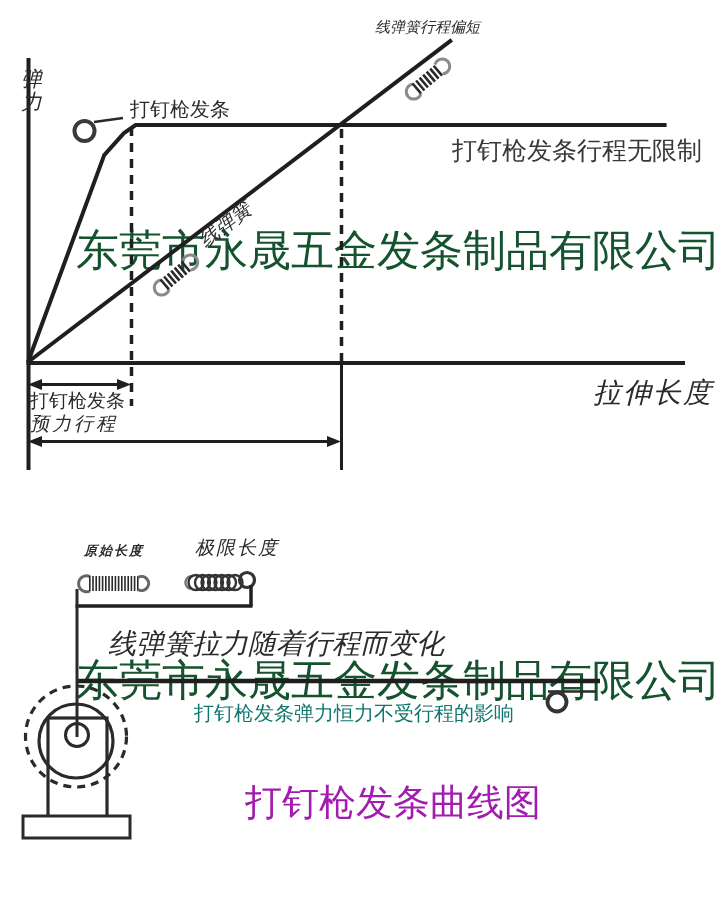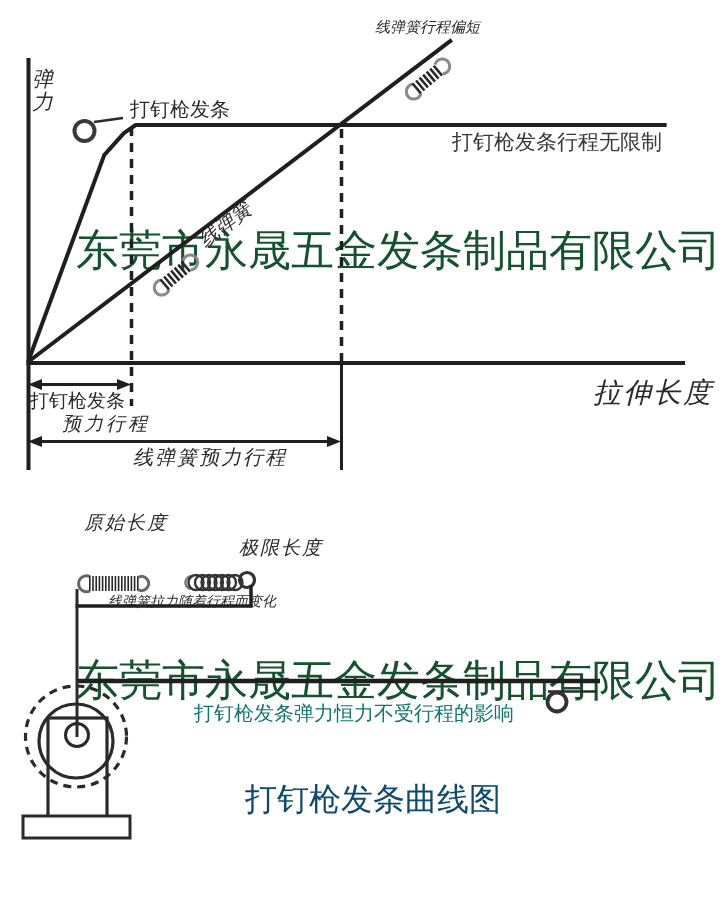--- a/index.html
+++ b/index.html
@@ -95,28 +95,27 @@
     <g fill="none" stroke="#2a2a2a">
       <circle cx="76" cy="736.5" r="50.5" stroke-width="3.2" stroke-dasharray="8 6"></circle>
       <circle cx="76" cy="741" r="37" stroke-width="3.2"></circle>
       <rect x="48" y="718" width="59" height="99" stroke-width="3.2"></rect>
       <circle cx="77" cy="735" r="11.5" fill="#fff" stroke-width="3"></circle>
       <line x1="77" y1="589" x2="77" y2="737" stroke-width="3"></line>
       <rect x="23" y="816" width="107" height="22" fill="#fff" stroke-width="3"></rect>
     </g>
   </svg>
 
-  <div class="lbl kai vert" style="left:32px;top:68px;font-size:21px;">弹力</div>
+  <div class="lbl kai vert" style="left:16px;top:68px;font-size:21px;text-align:right;">弹力</div>
   <div class="lbl hei" style="left:130px;top:99px;font-size:20px;">打钉枪发条</div>
   <div class="lbl kai" style="left:375px;top:19px;font-size:15px;">线弹簧行程偏短</div>
-  <div class="lbl hei" style="left:452px;top:132px;font-size:21px;color:#383838;">打钉枪发条行程无限制</div>
+  <div class="lbl hei" style="left:452px;top:139px;font-size:25px;color:#383838;">打钉枪发条行程无限制</div>
   <div class="lbl kai" style="left:201px;top:231px;font-size:20px;transform:rotate(-37deg);transform-origin:0 50%;">线弹簧</div>
   <div class="lbl kai" style="left:593px;top:377px;font-size:28px;letter-spacing:2px;">拉伸长度</div>
   <div class="lbl hei" style="left:30px;top:392px;font-size:19px;">打钉枪发条</div>
-  <div class="lbl kai" style="left:30px;top:413px;font-size:19px;letter-spacing:3px;padding-left:32px;">预力行程</div>
-  <div class="lbl kai" style="left:133px;top:446px;font-size:20px;letter-spacing:2px;">线弹簧预力行程</div>
+  <div class="lbl kai" style="left:30px;top:413px;font-size:19px;letter-spacing:3px;">预力行程</div>
 
-  <div class="lbl kai" style="left:84px;top:512px;font-size:19px;letter-spacing:2px;">原始长度</div>
-  <div class="lbl kai" style="left:195px;top:537px;font-size:19px;letter-spacing:2px;margin-left:44px;">极限长度</div>
-  <div class="lbl kai" style="left:108px;top:593px;font-size:14px;">线弹簧拉力随着行程而变化</div>
+  <div class="lbl kai" style="left:84px;top:544px;font-size:13px;letter-spacing:2px;font-weight:bold;">原始长度</div>
+  <div class="lbl kai" style="left:195px;top:537px;font-size:19px;letter-spacing:2px;">极限长度</div>
+  <div class="lbl kai" style="left:108px;top:628px;font-size:28px;">线弹簧拉力随着行程而变化</div>
   <div class="lbl hei" style="left:194px;top:703px;font-size:20px;color:#0f766e;">打钉枪发条弹力恒力不受行程的影响</div>
-  <div class="lbl hei" style="left:245px;top:784px;font-size:32px;color:#0c4a6e;">打钉枪发条曲线图</div>
+  <div class="lbl hei" style="left:245px;top:784px;font-size:37px;color:#a21caf;">打钉枪发条曲线图</div>
 </div>
 
 </body></html>

